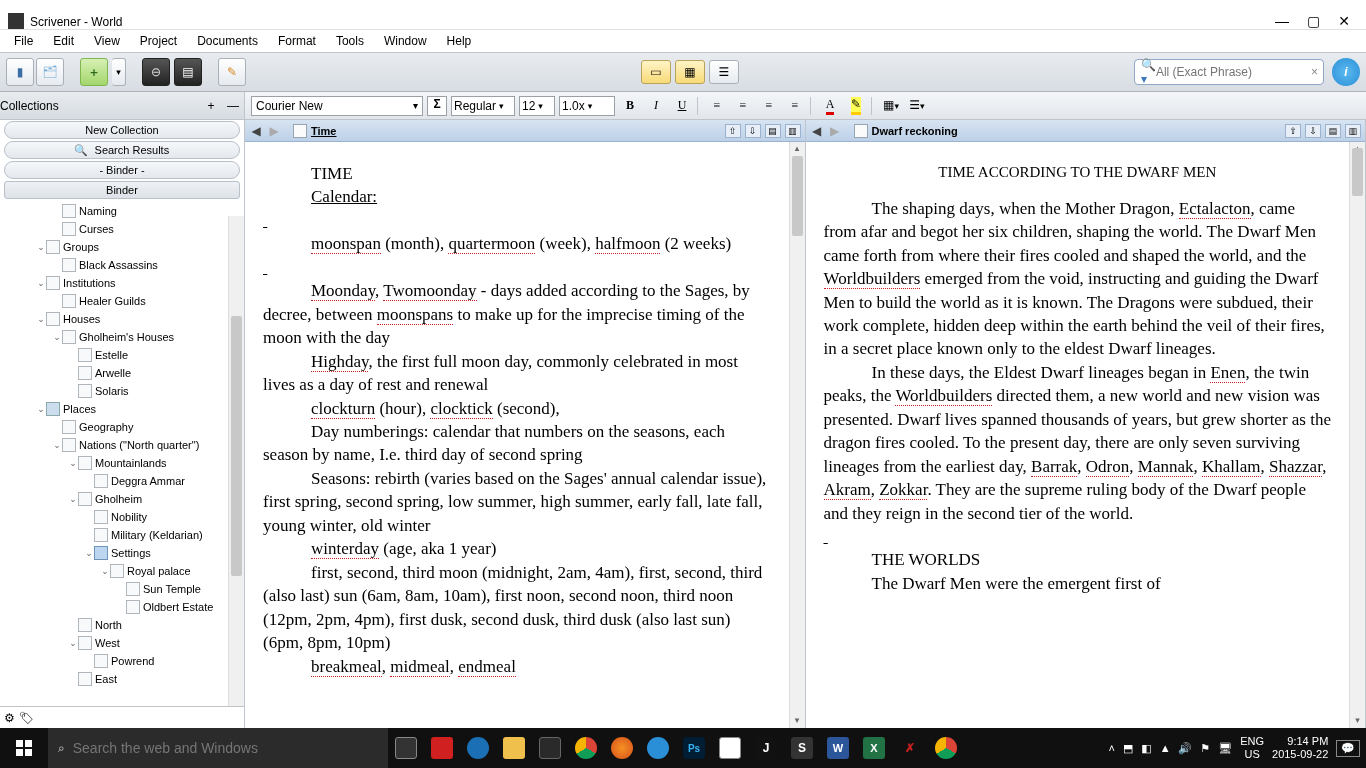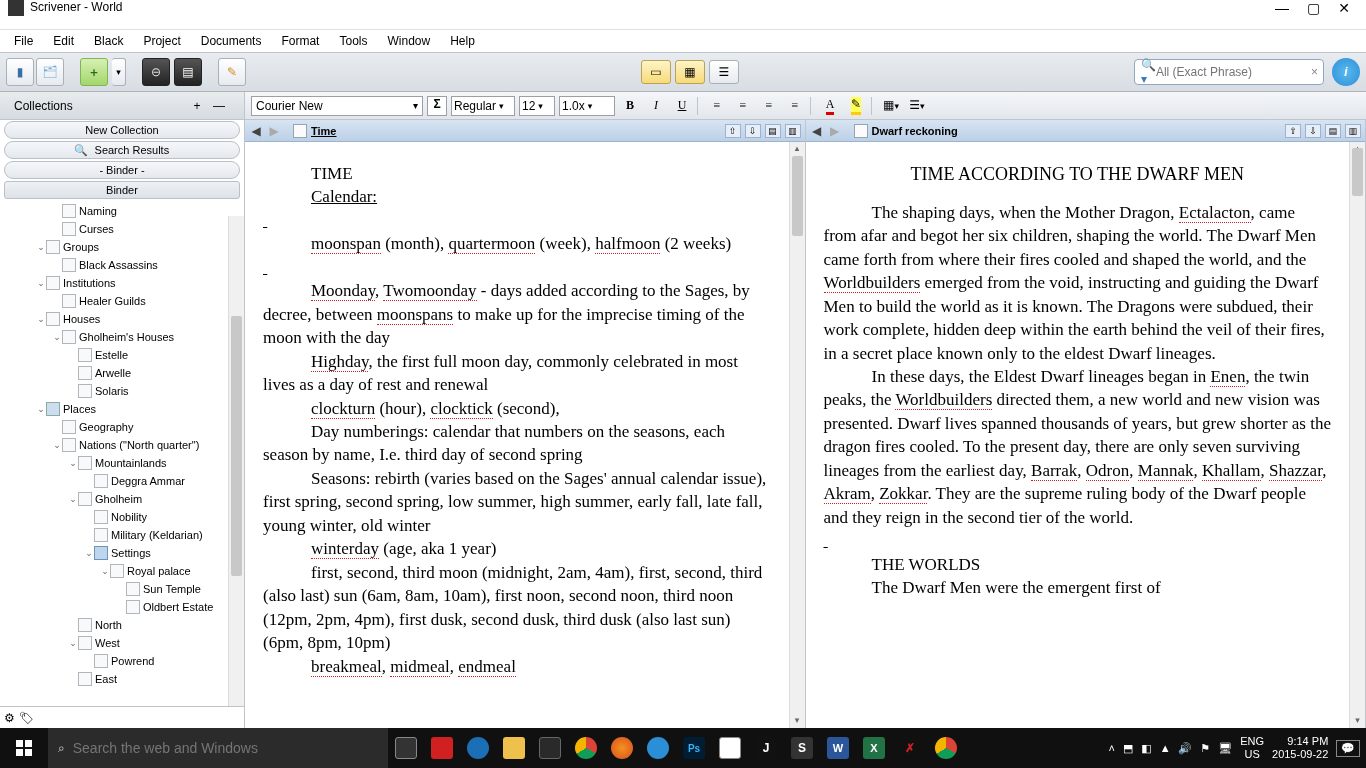--- a/index.html
+++ b/index.html
@@ -1,38 +1,38 @@
 <!DOCTYPE html>
 <html><head>
 <meta charset="utf-8">
 <style>
 * { margin: 0; padding: 0; box-sizing: border-box; }
 body { font-family: "Segoe UI", Tahoma, sans-serif; font-size: 12px; width: 1366px; height: 768px; overflow: hidden; background: #fff; }
 
-.titlebar { height: 30px; display: flex; align-items: flex-start; padding: 0 8px; background: #fff; border-bottom: 1px solid #e0e0e0; }
+.titlebar { height: 30px; display: flex; align-items: flex-end; padding: 0 8px; background: #fff; border-bottom: 1px solid #e0e0e0; }
 .titlebar .appicon { width: 16px; height: 16px; background: #333; margin-right: 6px; }
 .titlebar .title { flex: 1; font-size: 12px; }
 .titlebar .winctl { display: flex; gap: 18px; padding-right: 8px; }
 .titlebar .winctl span { font-size: 14px; cursor: default; }
 
 .menubar { height: 22px; display: flex; align-items: center; padding: 0 4px; }
 .menubar span { padding: 2px 10px; cursor: default; }
 
 .toolbar { height: 40px; background: linear-gradient(#e8ecf0,#d8dde3); border-top:1px solid #c0c4c8; border-bottom:1px solid #b0b4b8; display:flex; align-items:center; padding: 0 6px; gap:4px; }
 .tb-btn { width:28px; height:28px; border:1px solid #a9b0b7; border-radius:3px; background: linear-gradient(#fff,#e6eaef); display:flex; align-items:center; justify-content:center; }
 .tb-group { display:flex; gap:2px; }
 .tb-spacer { flex:1; }
 .view-btns { display:flex; gap:4px; }
 .view-btn { width:30px; height:24px; border:1px solid #b9a25a; border-radius:3px; background: linear-gradient(#fef4c6,#f8da78); display:flex; align-items:center; justify-content:center; }
 .search-box { width:190px; height:26px; border:1px solid #8fa6c4; border-radius:4px; background:#fff; display:flex; align-items:center; padding:0 6px; margin-right:4px; }
 .search-box input { border:none; outline:none; flex:1; font-size:12px; color:#888; }
 .info-btn { width:28px; height:28px; border-radius:14px; background: radial-gradient(#5bb9f0,#2a8fd6); color:#fff; display:flex; align-items:center; justify-content:center; font-style:italic; font-weight:bold; }
 
 .format-bar { height:28px; background: linear-gradient(#f4f6f9,#e2e6eb); border-bottom:1px solid #bfc5cc; display:flex; align-items:center; }
-.collections-hdr { width:245px; height:100%; border-right:1px solid #bfc5cc; display:flex; align-items:center; padding:0 14px; font-size:12px; background:linear-gradient(#e8ecef,#d6dbe1); }
+.collections-hdr { width:245px; height:100%; border-right:1px solid #bfc5cc; display:flex; align-items:center; padding:0 0; font-size:12px; background:linear-gradient(#e8ecef,#d6dbe1); }
 .collections-hdr .coll-label { flex:1; }
 .collections-hdr .coll-btn { width:22px; text-align:center; }
 .font-select { width:172px; height:20px; border:1px solid #9aa0a6; background:#fff; margin-left:6px; padding:0 4px; display:flex; align-items:center; }
 .font-select .dd { margin-left:auto; font-size:10px; }
 .sigma { width:20px; height:20px; border:1px solid #9aa0a6; background:#fff; text-align:center; margin-left:4px; font-weight:bold; }
 .small-select { height:20px; border:1px solid #9aa0a6; background:#fff; margin-left:4px; padding:0 2px; display:flex; align-items:center; gap:3px; }
 .fmt-btn { width:22px; height:20px; margin-left:4px; display:flex; align-items:center; justify-content:center; font-family:"Times New Roman",serif; }
 .fmt-divider { width:1px; height:18px; background:#bfc5cc; margin: 0 4px; }
 
 .body-area { display:flex; height: calc(100% - 30px - 22px - 40px - 28px - 40px); }
@@ -59,21 +59,21 @@
 .doc-header .nav-arrow{ width:14px; text-align:center; color:#444; }
 .doc-header .doc-ic{ width:14px; height:14px; border:1px solid #96a4b3; background:#fbfbfb; }
 .doc-header .doc-title{ font-weight:bold; font-size:11px; text-decoration:underline; }
 .doc-header.right .doc-title{ text-decoration:none; font-weight:bold; }
 .doc-header .sp{flex:1;}
 .doc-header .hb{ width:16px; height:14px; border:1px solid #9bb3cf; background:#e7eef7; display:flex;align-items:center;justify-content:center;font-size:9px; }
 
 .doc-body { flex:1; background:#fff; overflow:hidden; font-family:"Times New Roman",serif; font-size:17px; line-height:1.38; padding: 20px 28px 0 28px; position:relative; }
 .doc-body p{ text-indent: 48px; margin:0; }
 .doc-body p.noind{text-indent:0;text-decoration:underline;}
-.doc-body h2{ font-family:"Times New Roman",serif; font-size:18px; font-weight:normal; text-align:center; margin-bottom:14px; }
+.doc-body h2{ font-family:"Times New Roman",serif; font-size:15px; font-weight:normal; text-align:center; margin-bottom:14px; }
 .redline{ border-bottom:1px dotted #d02020; }
 
 .vscroll { position:absolute; right:0; top:0; bottom:0; width:16px; background:#f0f0f0; border-left:1px solid #dcdcdc; }
 .vthumb { position:absolute; left:2px; right:2px; top:14px; height:80px; background:#c8c8c8; border-radius:2px; }
 .vthumb.r2 { top:6px; height:48px; }
 .varrow { position:absolute; left:0; right:0; height:14px; text-align:center; font-size:9px; color:#666; }
 .varrow.top{top:0;} .varrow.bot{bottom:0;}
 
 .doc-content-wrap{ position:absolute; left:0; right:16px; top:0; bottom:0; overflow:hidden; padding:20px 18px 0 18px; }
 
@@ -107,21 +107,21 @@
   <div class="winctl">
     <span>—</span>
     <span>▢</span>
     <span>✕</span>
   </div>
 </div>
 
 <div class="menubar">
   <span>File</span>
   <span>Edit</span>
-  <span>Black</span>
+  <span>View</span>
   <span>Project</span>
   <span>Documents</span>
   <span>Format</span>
   <span>Tools</span>
   <span>Window</span>
   <span>Help</span>
 </div>
 
 <div class="toolbar">
   <div class="tb-group">

